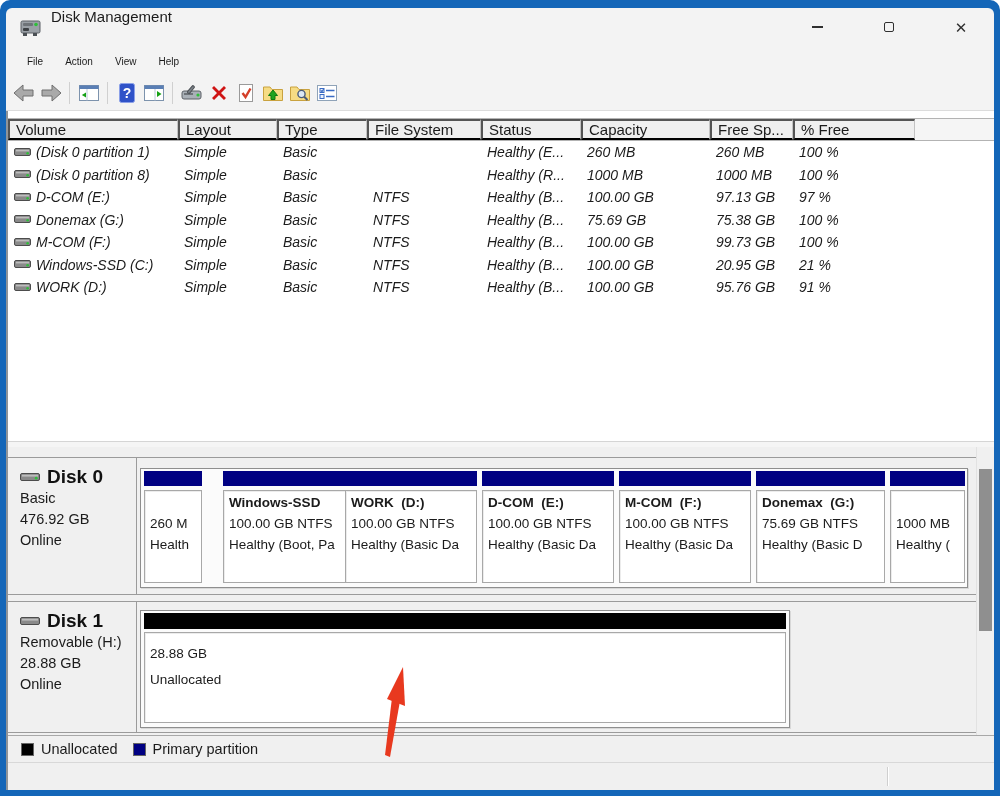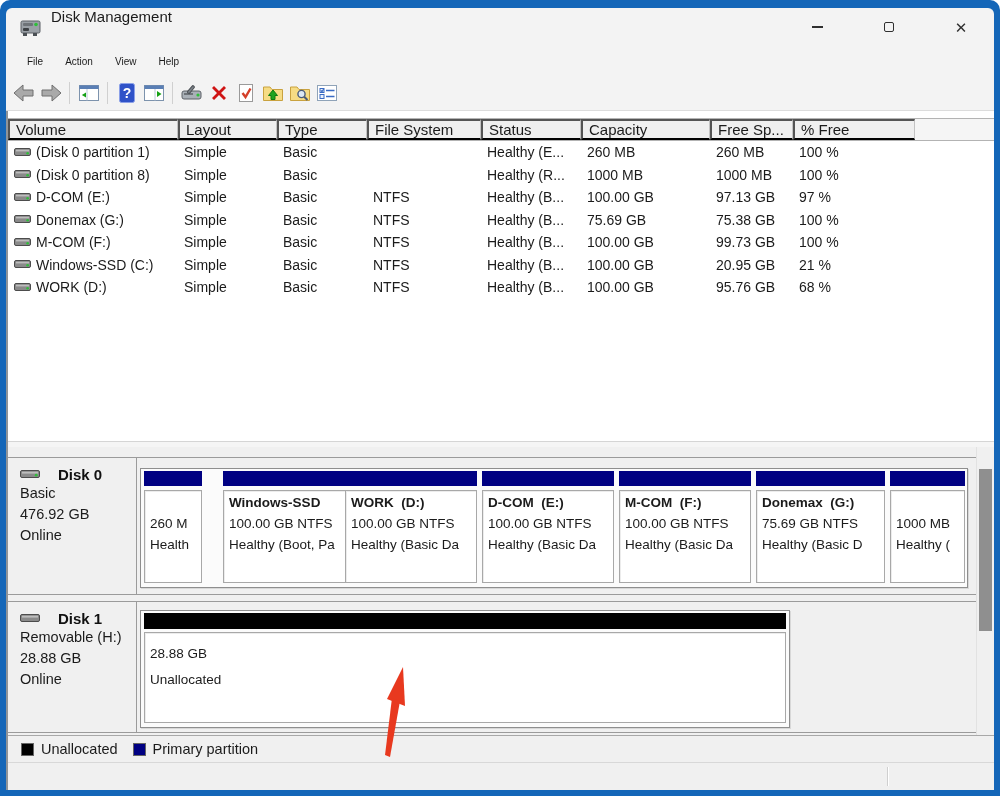--- a/index.html
+++ b/index.html
@@ -25,33 +25,33 @@
   .toolbar{height:35px;display:flex;align-items:center;padding-left:4px;border-bottom:1px solid #dcdcdc;background:#f3f3f3;}
   .tool{width:27px;height:25px;display:flex;align-items:center;justify-content:center;background:transparent;border:none;padding:0;}
   .tsep{width:1px;height:22px;background:#d0d0d0;margin:0 5px;}
 
   
   .main{position:relative;height:679px;border-left:2px solid #8f9499;background:#f0f0f0;}
   .list-pane{height:330px;background:#ffffff;overflow:hidden;}
   .lheader{display:flex;height:23px;margin-top:7px;border-top:1px solid #b3b3b3;border-bottom:1px solid #b3b3b3;background:#f5f5f5;}
   .hcell{font-size:15px;color:#1b1b1b;display:flex;align-items:center;padding-left:6px;border-right:1px solid #c3c3c3;overflow:hidden;white-space:nowrap;}
   .lrow{display:flex;height:22.5px;align-items:center;}
-  .cell{font-size:14px;color:#1b1b1b;padding-left:6px;overflow:hidden;white-space:nowrap;display:flex;align-items:center;}
+  .cell{font-size:14px;color:#1b1b1b;padding-left:6px;overflow:hidden;white-space:nowrap;display:flex;align-items:center;font-style:italic;}
   .c0{width:170px;} .c1{width:99px;} .c2{width:90px;} .c3{width:114px;} .c4{width:100px;} .c5{width:129px;} .c6{width:83px;} .c7{width:122px;} .c8{flex:1;border-right:none;}
   .vol-ic{margin-right:5px;flex:0 0 auto;display:flex;}
 
   .splitter{height:6px;background:#f5f5f5;border-top:1px solid #d5d5d5;}
 
   
   .graph-pane{position:relative;height:288px;background:#f0f0f0;}
   .disk-row{position:absolute;left:0;right:18px;border-top:1px solid #9b9b9b;border-bottom:1px solid #9b9b9b;display:flex;}
   .row0{top:10px;height:138px;}
   .row1{top:154px;height:132px;}
   .disk-label{width:129px;border-right:1px solid #9b9b9b;background:#f0f0f0;padding:8px 4px 0 12px;}
-  .dl-name{display:flex;align-items:center;font-size:15px;font-weight:700;color:#111;gap:18px;}
+  .dl-name{display:flex;align-items:center;font-size:19px;font-weight:700;color:#111;gap:7px;}
   .dl-line{font-size:14.5px;color:#1b1b1b;line-height:21px;white-space:nowrap;}
   .disk-canvas{position:relative;flex:1;}
   .disk-region{position:absolute;border:1px solid #8e8e8e;background:#fbfbfb;box-shadow:1px 1px 0 #d8d8d8;}
   .region0{left:3px;top:10px;height:120px;width:828px;}
   .region1{left:3px;top:8px;height:118px;width:650px;}
   .part{position:absolute;top:1px;bottom:1px;}
   .strip{height:15px;margin:1px 1px 0 1px;background:#000082;}
   .strip.black{background:#000000;height:16px;}
   .pbox{position:absolute;top:20px;left:1px;right:1px;bottom:3px;background:#ffffff;border:1px solid #a8a8a8;box-shadow:inset 1px 1px 0 #ececec;padding:1px 0 0 5px;overflow:hidden;}
   .pl{font-size:13.5px;line-height:21px;color:#1b1b1b;white-space:pre;min-height:21px;}
@@ -331,21 +331,21 @@
                 </svg>
               </span>
               <span>WORK (D:)</span>
             </span>
           <span class="cell c1">Simple</span>
           <span class="cell c2">Basic</span>
           <span class="cell c3">NTFS</span>
           <span class="cell c4">Healthy (B...</span>
           <span class="cell c5">100.00 GB</span>
           <span class="cell c6">95.76 GB</span>
-          <span class="cell c7">68 %</span>
+          <span class="cell c7">91 %</span>
         </div>
       </div>
 
       <div class="splitter"></div>
 
       <div class="graph-pane">
 
         <div class="disk-row row0">
           <div class="disk-label">
             <div class="dl-name">

